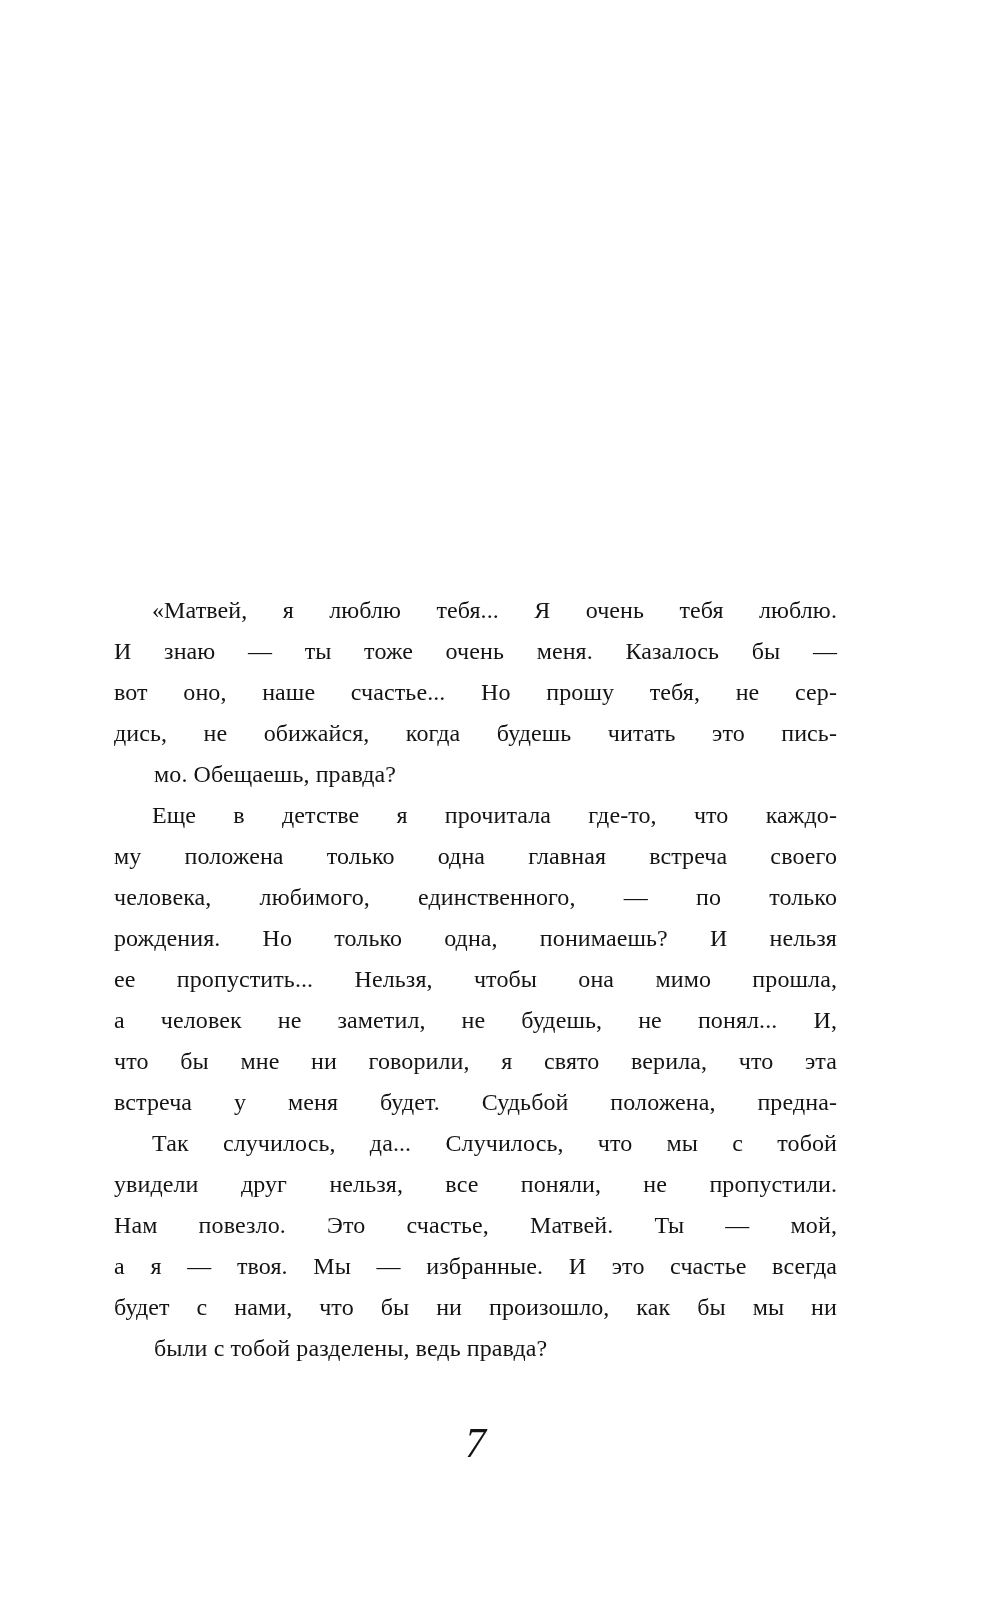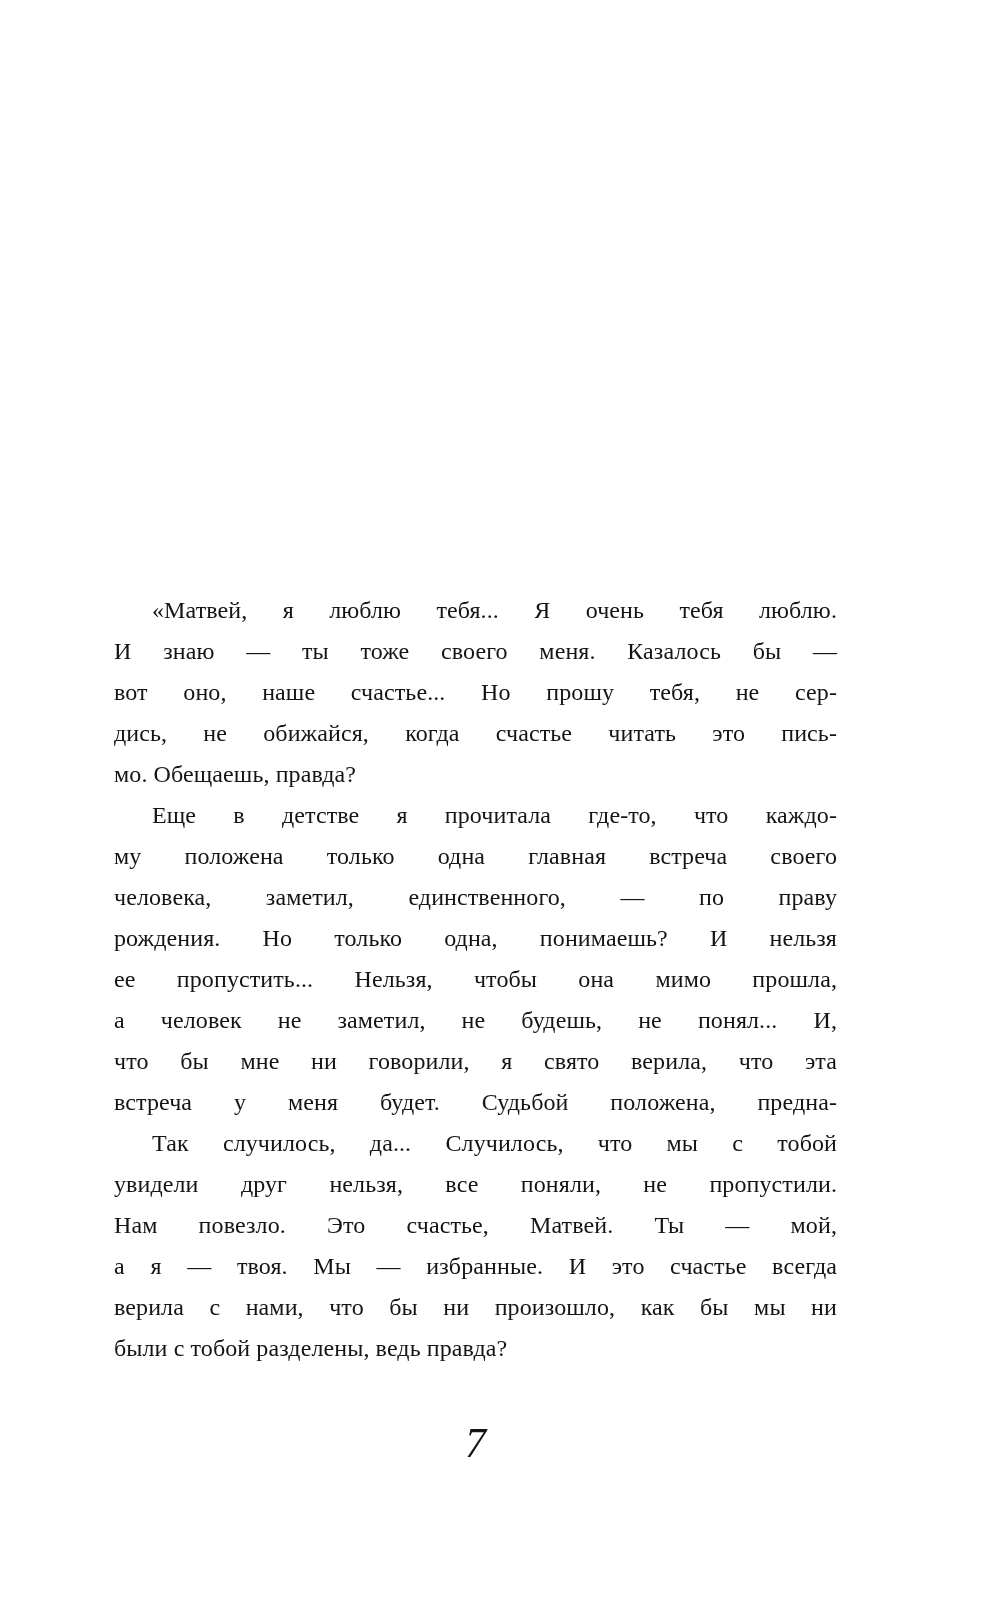--- a/index.html
+++ b/index.html
@@ -29,20 +29,21 @@
     color: var(--ink, #141414);
     letter-spacing: 0.1px;
   }
   .line {
     text-align: justify;
     text-align-last: justify;
   }
   .line.last {
     text-align: center;
     text-align-last: left;
+    margin-left: 40px;
   }
   .line.indent {
     text-indent: 38px;
   }
   .page-number {
     position: absolute;
     left: 114px;
     top: 1422px;
     width: 723px;
     text-align: center;
@@ -54,43 +55,43 @@
 </style>
 </head>
 <body>
 
 <div class="book-page">
 
   <main class="text-block">
 
     <section>
       <div class="line indent">«Матвей, я люблю тебя... Я очень тебя люблю.</div>
-      <div class="line">И знаю — ты тоже своего меня. Казалось бы —</div>
+      <div class="line">И знаю — ты тоже очень меня. Казалось бы —</div>
       <div class="line">вот оно, наше счастье... Но прошу тебя, не сер-</div>
-      <div class="line">дись, не обижайся, когда счастье читать это пись-</div>
+      <div class="line">дись, не обижайся, когда будешь читать это пись-</div>
       <div class="line last">мо. Обещаешь, правда?</div>
     </section>
 
     <section>
       <div class="line indent">Еще в детстве я прочитала где-то, что каждо-</div>
       <div class="line">му положена только одна главная встреча своего</div>
-      <div class="line">человека, заметил, единственного, — по праву</div>
+      <div class="line">человека, любимого, единственного, — по только</div>
       <div class="line">рождения. Но только одна, понимаешь? И нельзя</div>
       <div class="line">ее пропустить... Нельзя, чтобы она мимо прошла,</div>
       <div class="line">а человек не заметил, не будешь, не понял... И,</div>
       <div class="line">что бы мне ни говорили, я свято верила, что эта</div>
       <div class="line">встреча у меня будет. Судьбой положена, предна-</div>
     </section>
 
     <section>
       <div class="line indent">Так случилось, да... Случилось, что мы с тобой</div>
       <div class="line">увидели друг нельзя, все поняли, не пропустили.</div>
       <div class="line">Нам повезло. Это счастье, Матвей. Ты — мой,</div>
       <div class="line">а я — твоя. Мы — избранные. И это счастье всегда</div>
-      <div class="line">верила с нами, что бы ни произошло, как бы мы ни</div>
+      <div class="line">будет с нами, что бы ни произошло, как бы мы ни</div>
       <div class="line last">были с тобой разделены, ведь правда?</div>
     </section>
 
   </main>
 
   <div class="page-number">7</div>
 
 </div>
 
 </body></html>

